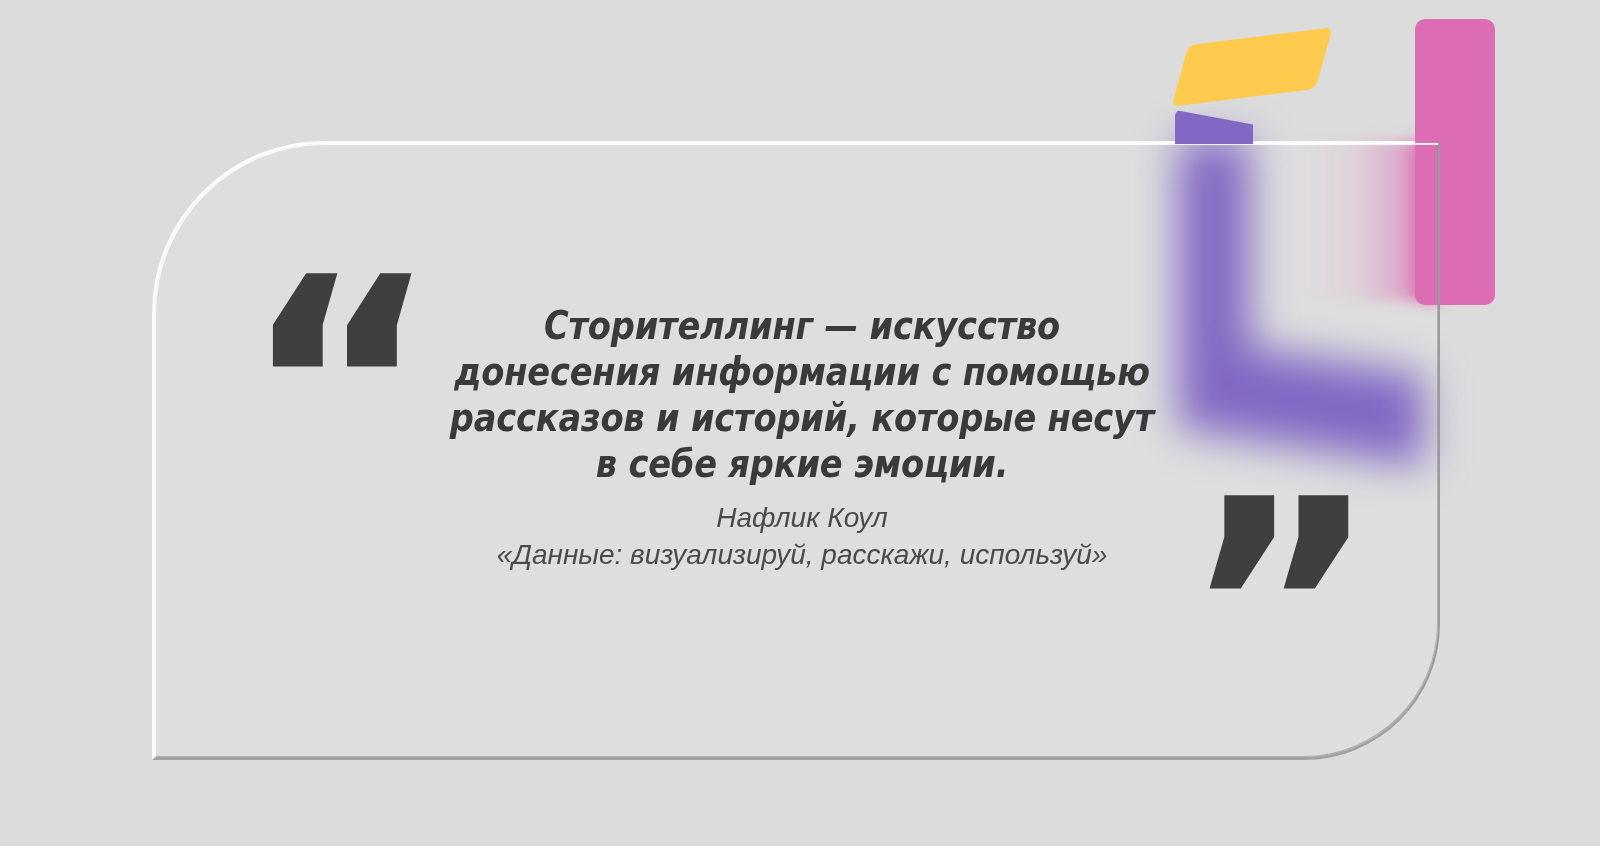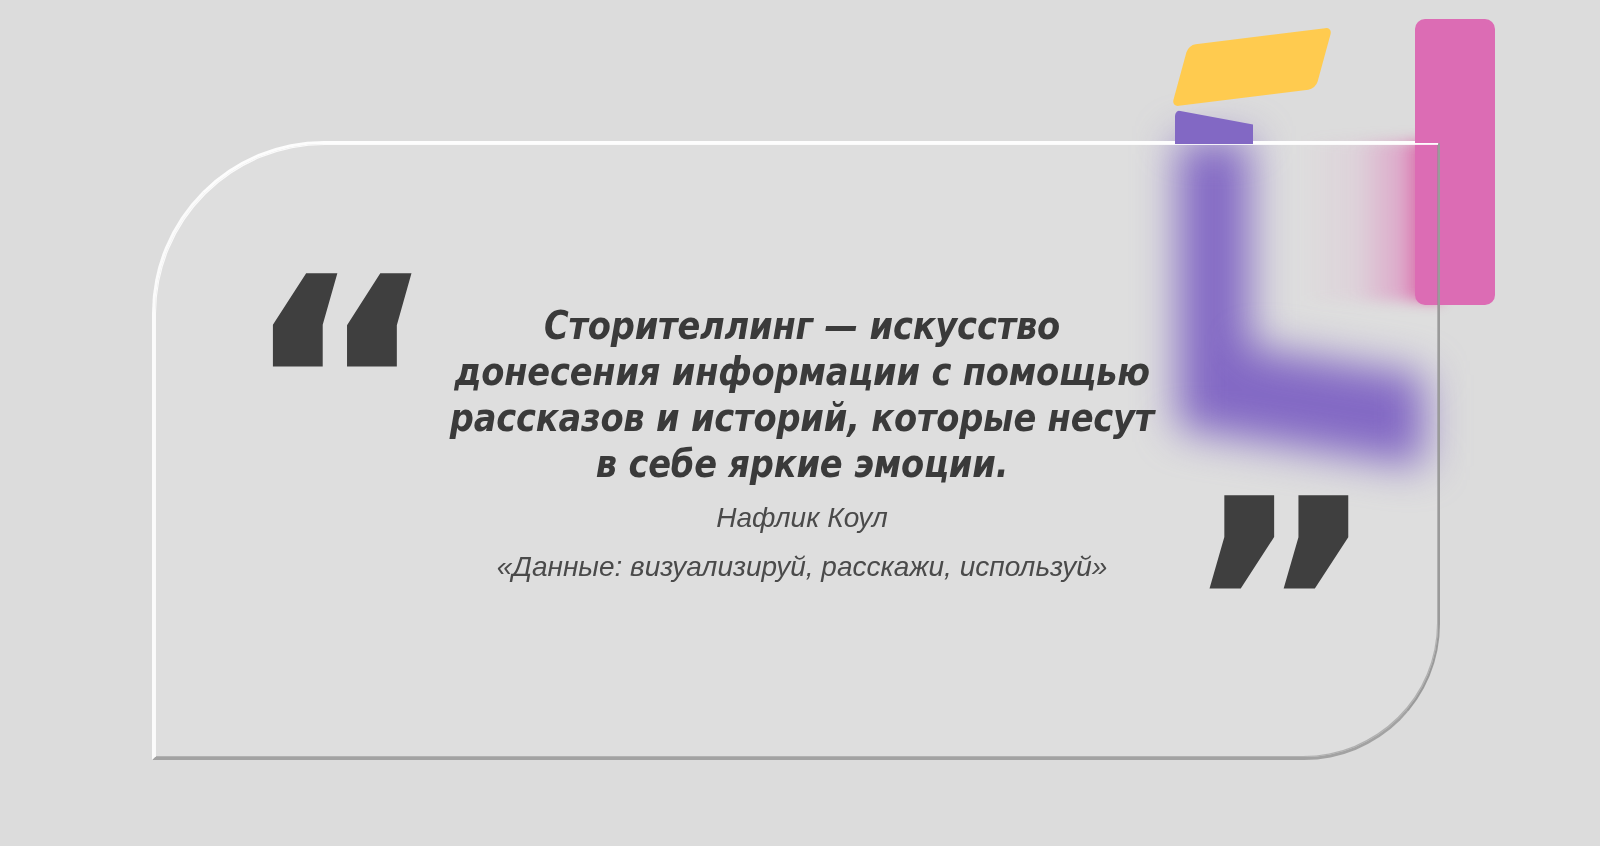--- a/index.html
+++ b/index.html
@@ -205,21 +205,21 @@
     width: 760px;
     text-align: center;
     color: #4a4a4a;
     font-family: "Liberation Sans", sans-serif;
     font-weight: 300;
     font-style: italic;
     font-size: 28px;
     line-height: 37px;
   }
   .attr-author { display: block; }
-  .attr-source { display: block; margin-top: 12px; }
+  .attr-source { display: block; }
 </style>
 </head>
 <body>
 
 <div id="stage">
 
   <div class="card"></div>
 
   <div class="deco-layer">
     <div class="shape-purple-blur"></div>

